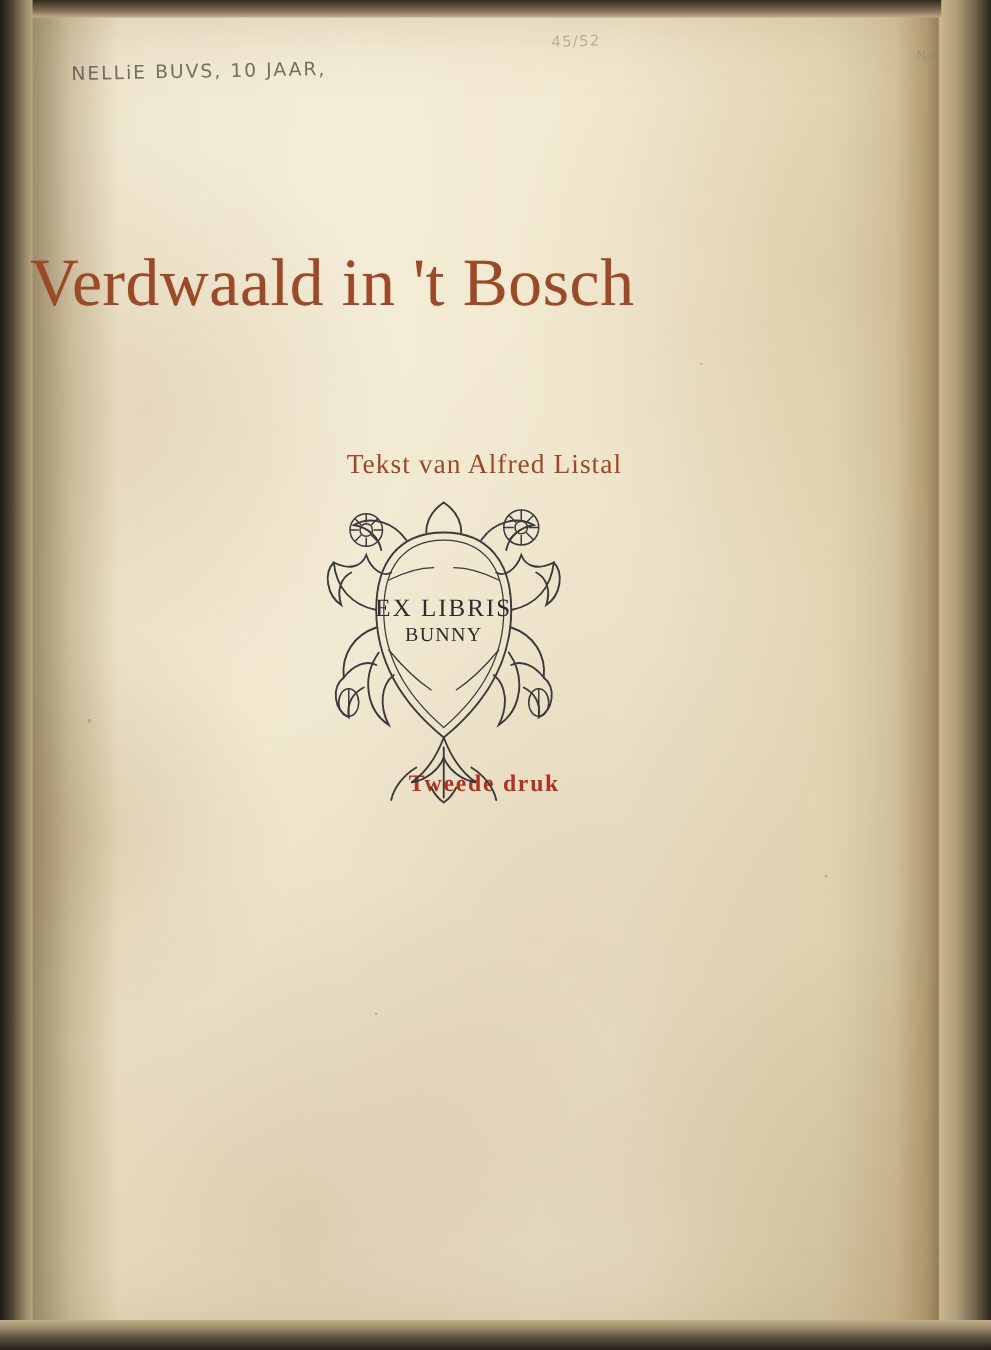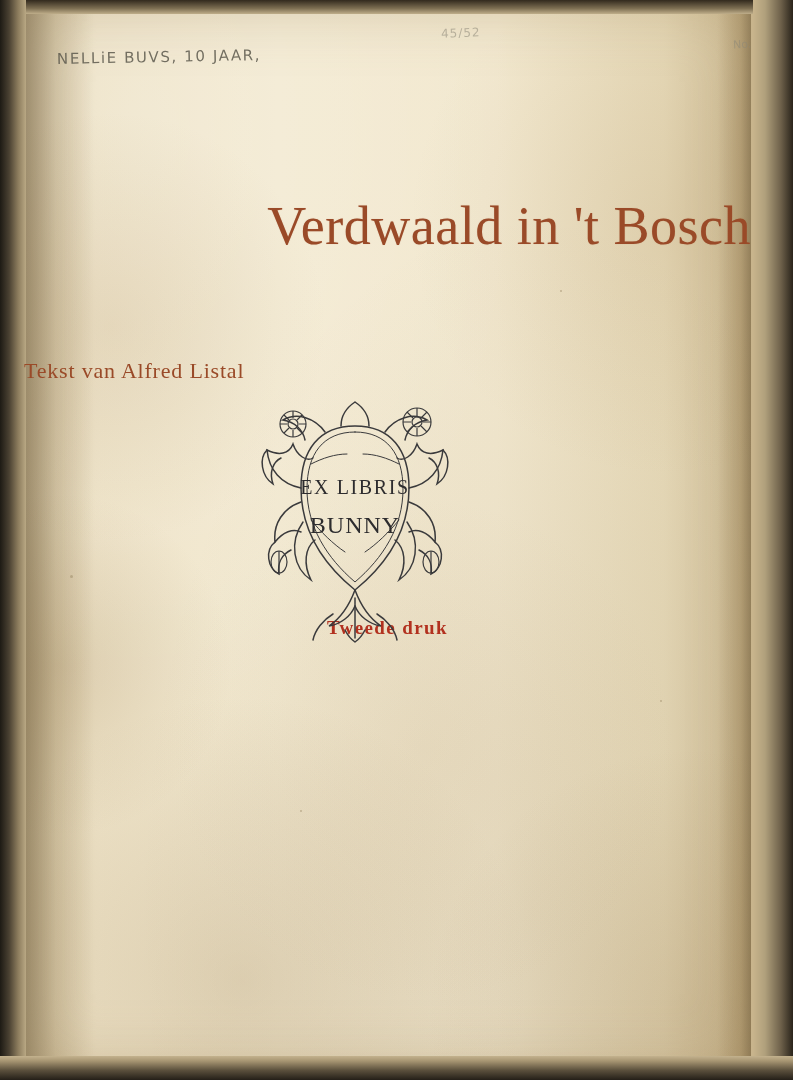--- a/index.html
+++ b/index.html
@@ -131,33 +131,34 @@
     top: 10px;
     width: 727px;
     height: 1056px;
     z-index: 7;
   }
 
   .title {
     position: absolute;
     top: 185px;
     left: 0; right: 0;
-    text-align: right;
+    text-align: left;
     font-family: "Liberation Serif", serif;
     font-size: 54px;
     color: #9a4a28;
     letter-spacing: 0.5px;
     white-space: nowrap;
     text-shadow: 0 0 1px rgba(154,74,40,0.25);
   }
 
   .subtitle {
     position: absolute;
     top: 348px;
     left: 0; right: 0;
+    text-align: center;
     font-family: "Liberation Serif", serif;
     font-size: 22px;
     color: #9a4a28;
     letter-spacing: 0.8px;
   }
 
   .imprint {
     position: absolute;
     top: 903px;
     left: 0; right: 0;
@@ -199,22 +200,22 @@
     font-family: "Liberation Serif", serif;
     color: #2d2c2e;
   }
   .plate-exlibris {
     top: 84px;
     font-size: 20px;
     letter-spacing: 1.6px;
     text-align: center;
   }
   .plate-name {
-    top: 120px;
-    font-size: 24px;
+    top: 108px;
+    font-size: 16px;
     letter-spacing: 1px;
   }
 
   
   .speck { position: absolute; background: #9b8a66; border-radius: 50%; opacity: 0.5; z-index: 7; }
 </style>
 </head>
 <body>
 
 <div id="page">

